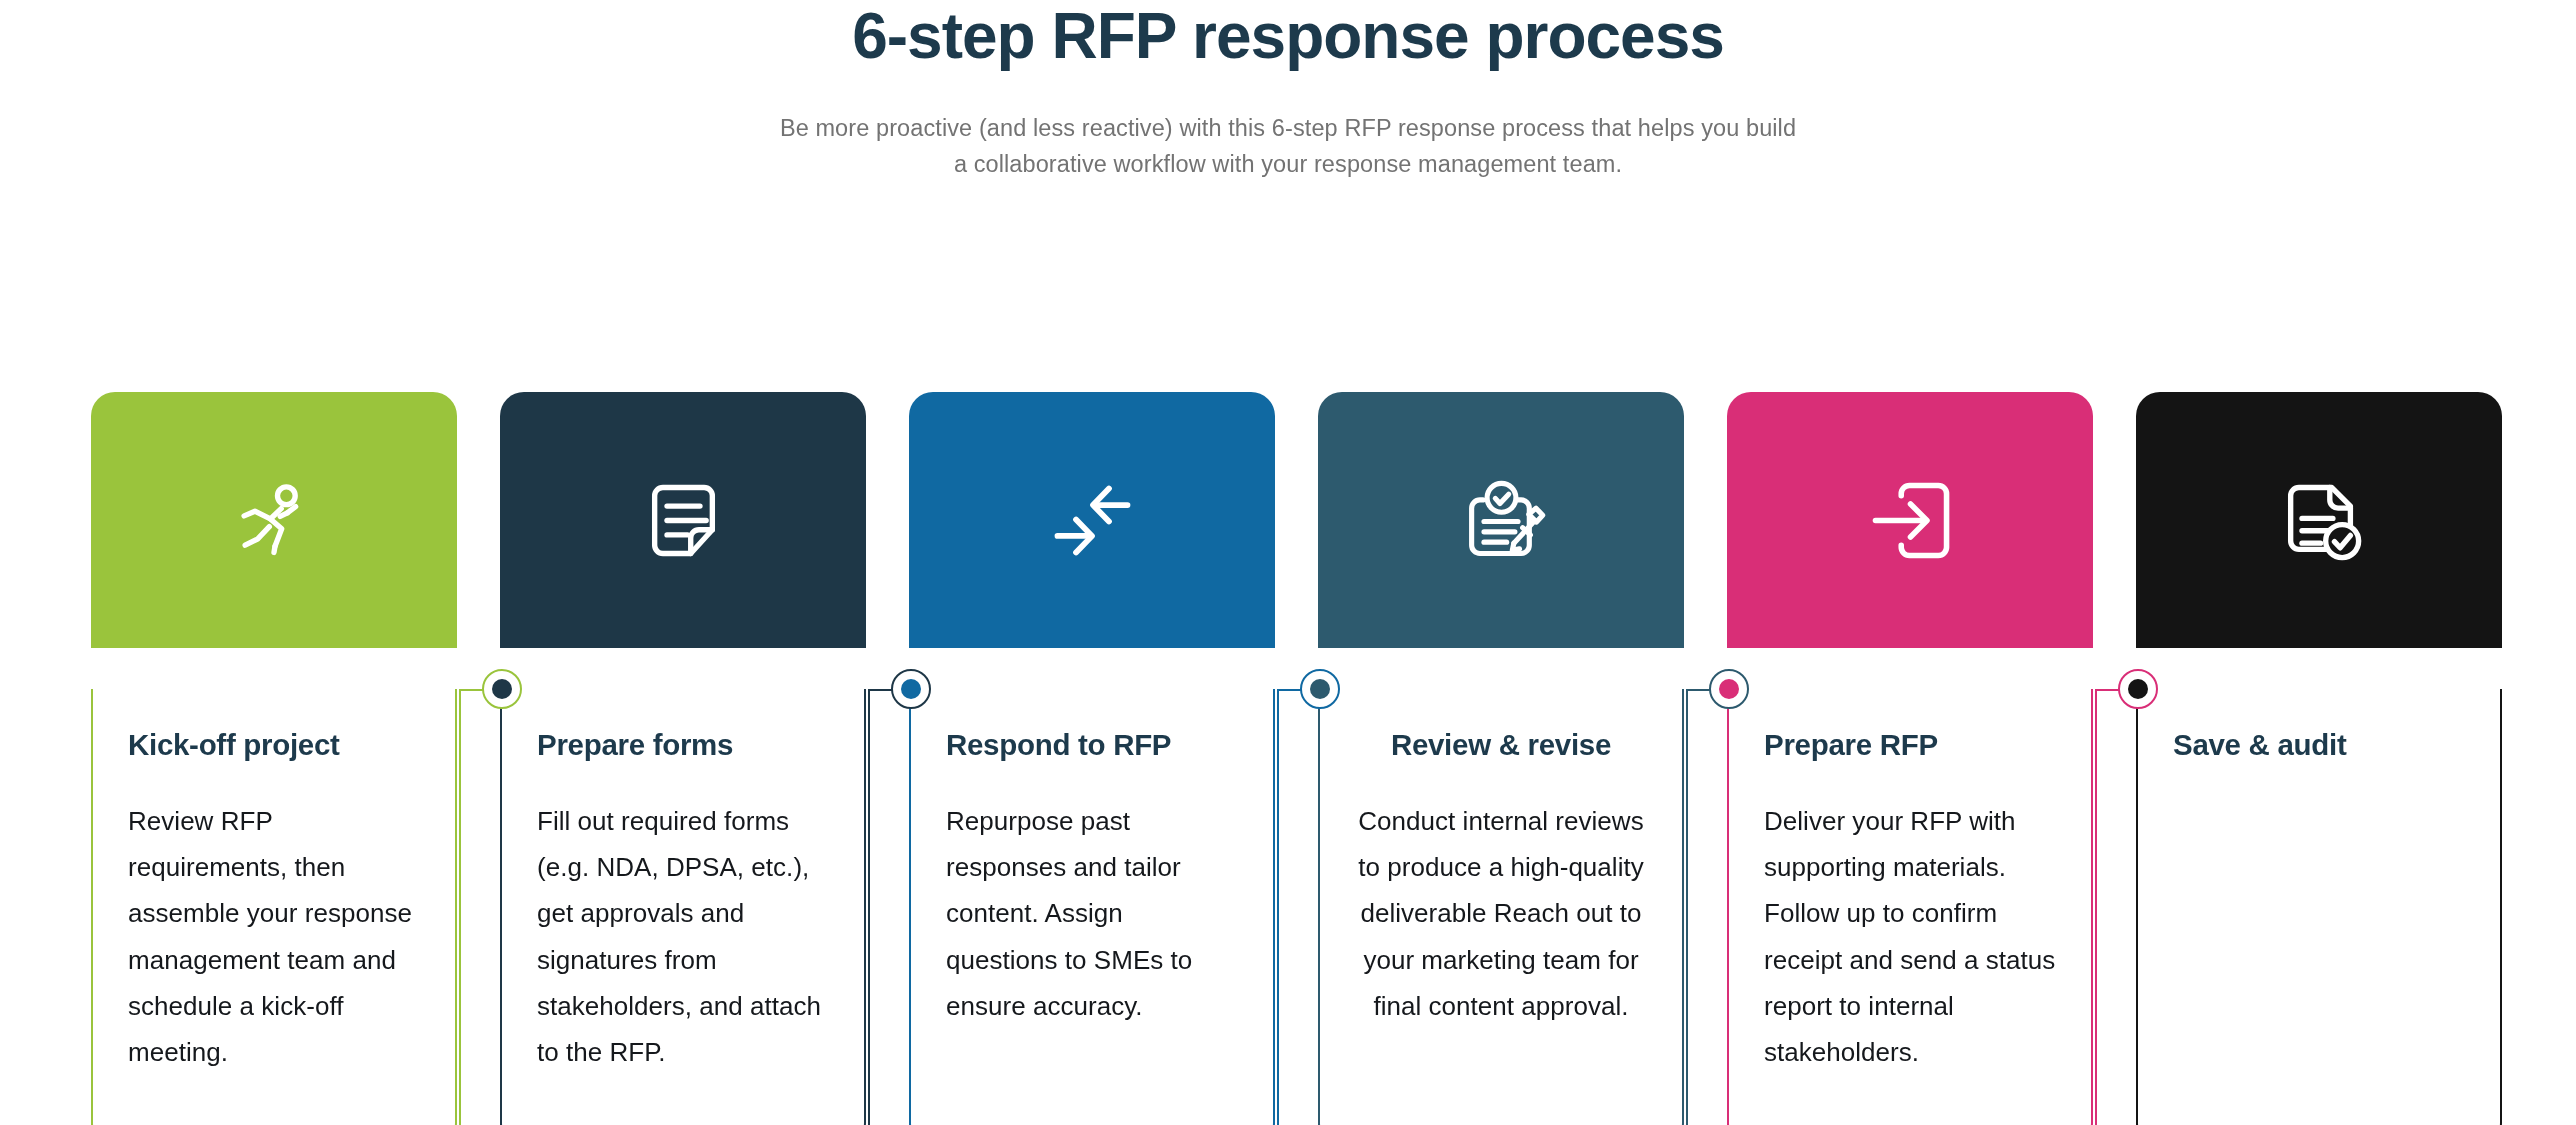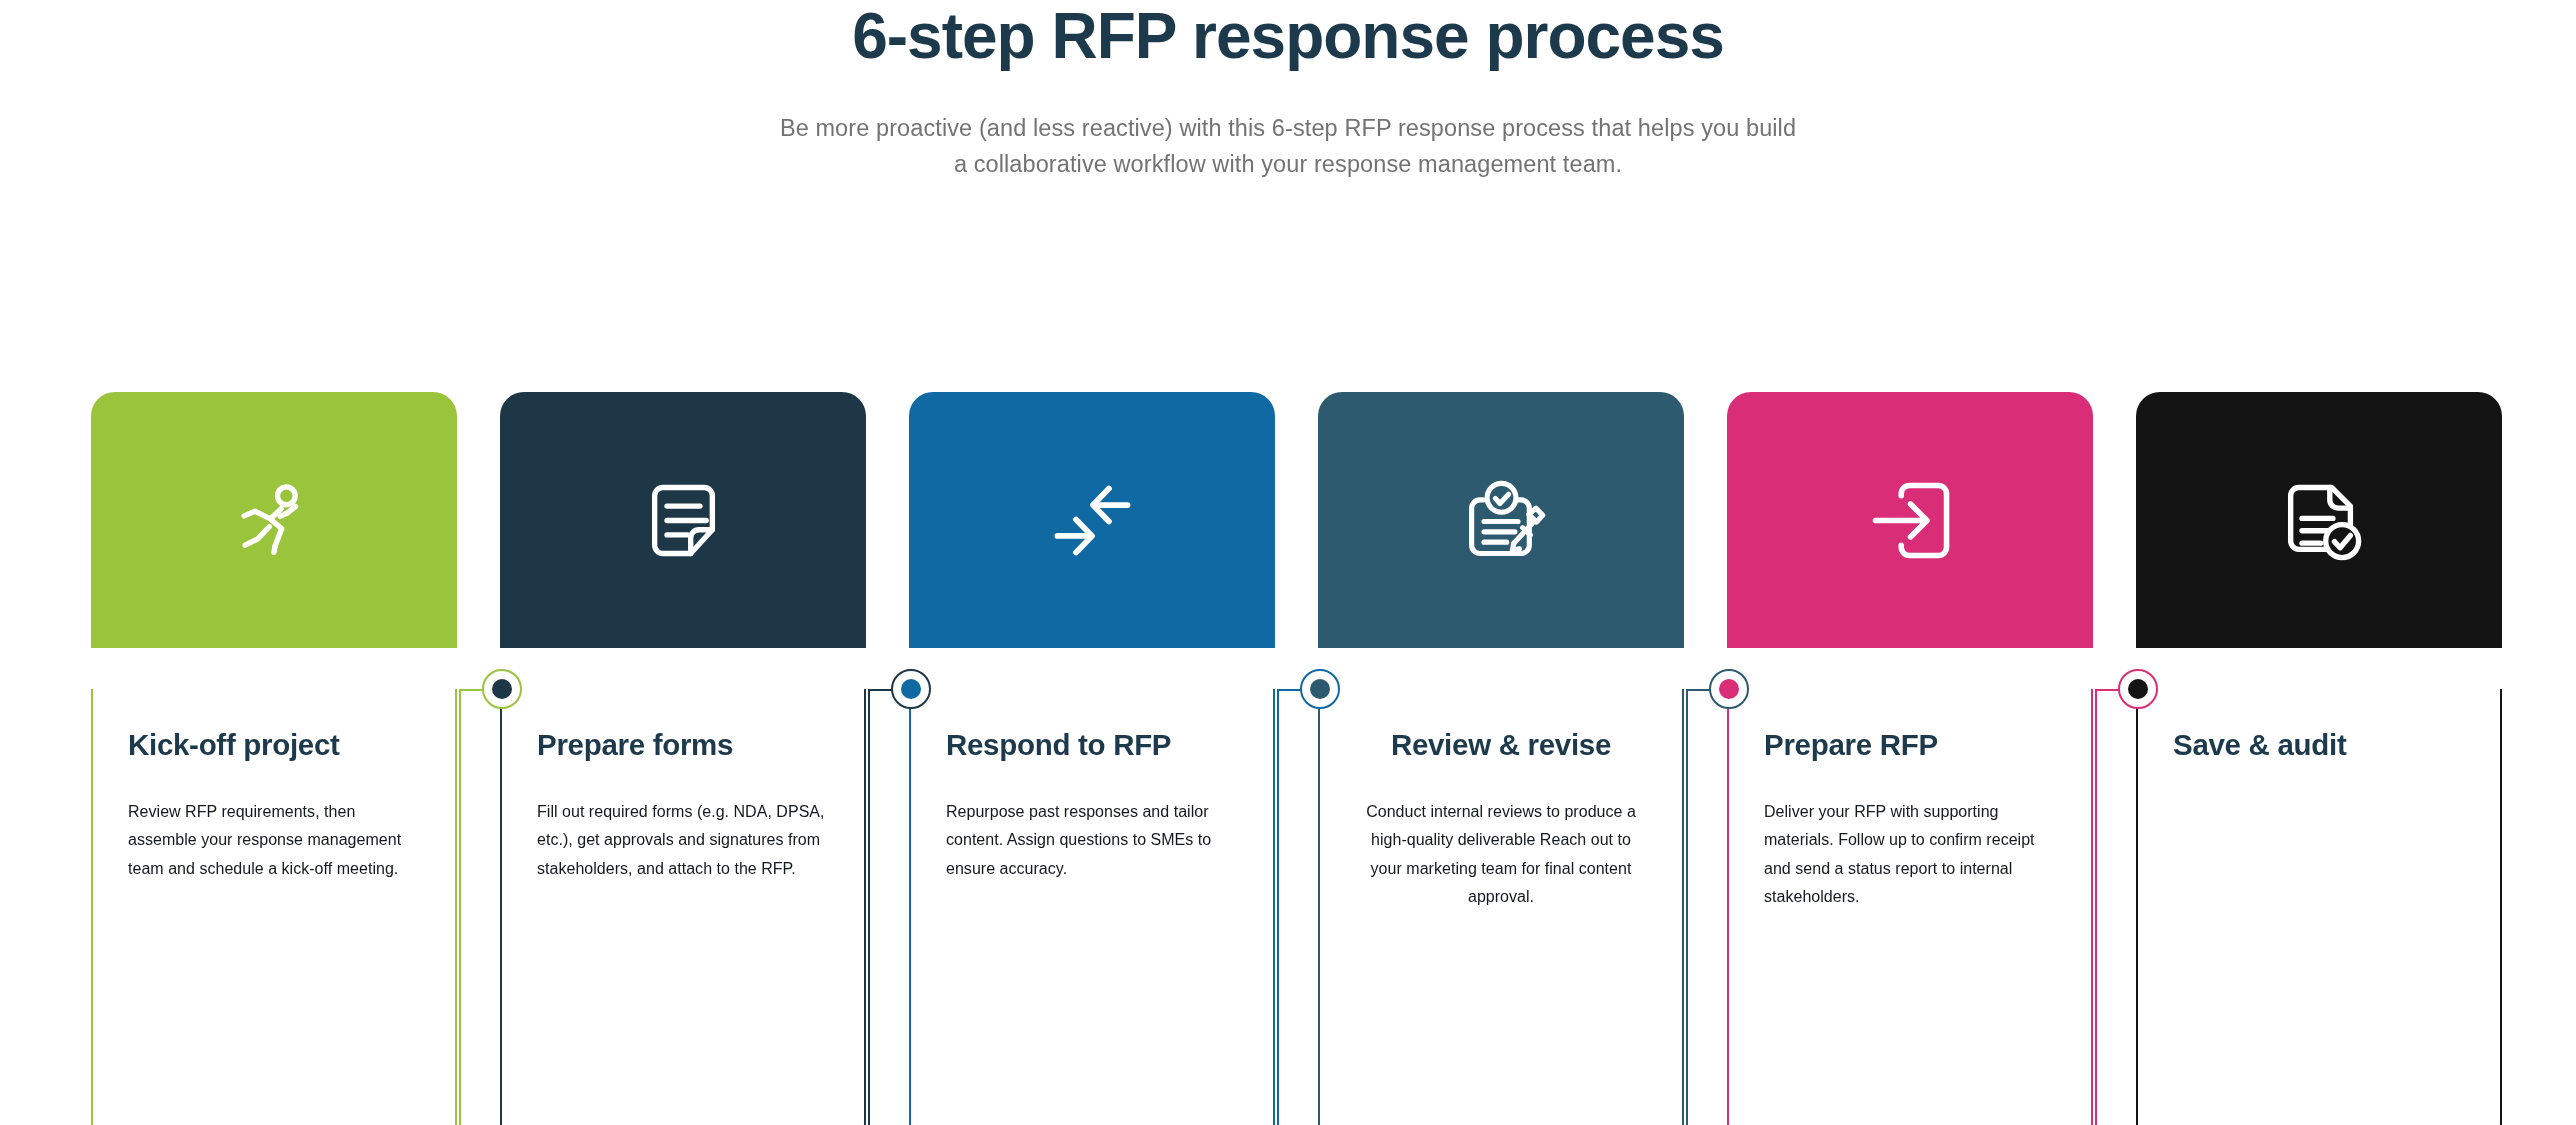--- a/index.html
+++ b/index.html
@@ -94,21 +94,21 @@
     font-size: 29.5px;
     font-weight: 700;
     color: #1d3a4c;
     letter-spacing: -0.3px;
     line-height: 1.18;
     white-space: nowrap;
   }
 
   .card-desc {
     margin-top: 35px;
-    font-size: 16px;
+    font-size: 26px;
     font-weight: 400;
     color: #15181c;
     line-height: 1.78;
     letter-spacing: 0.03px;
   }
 
   
   .connector {
     position: absolute;
     left: -43px;

